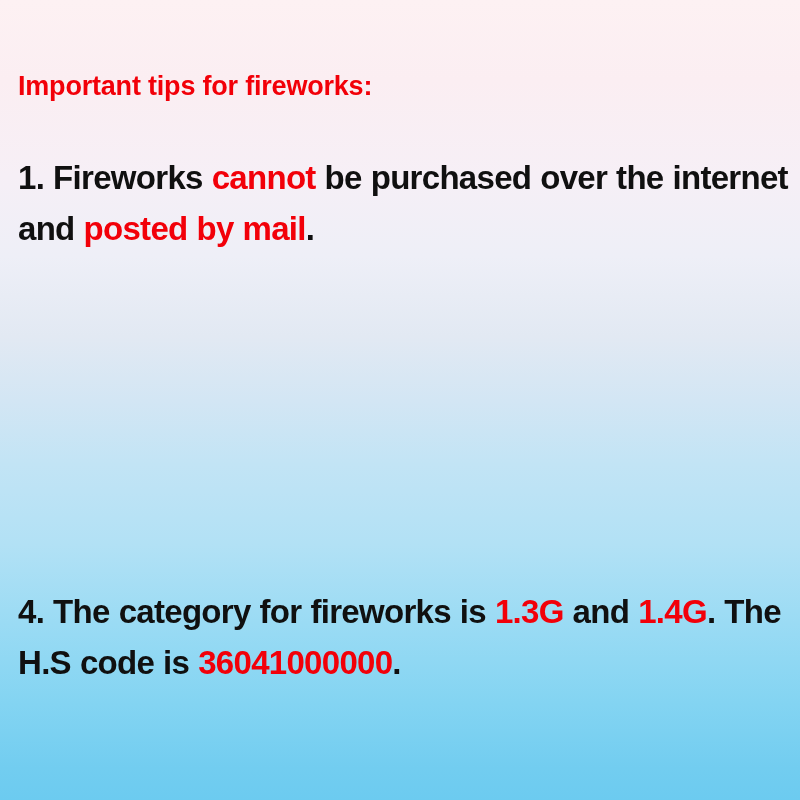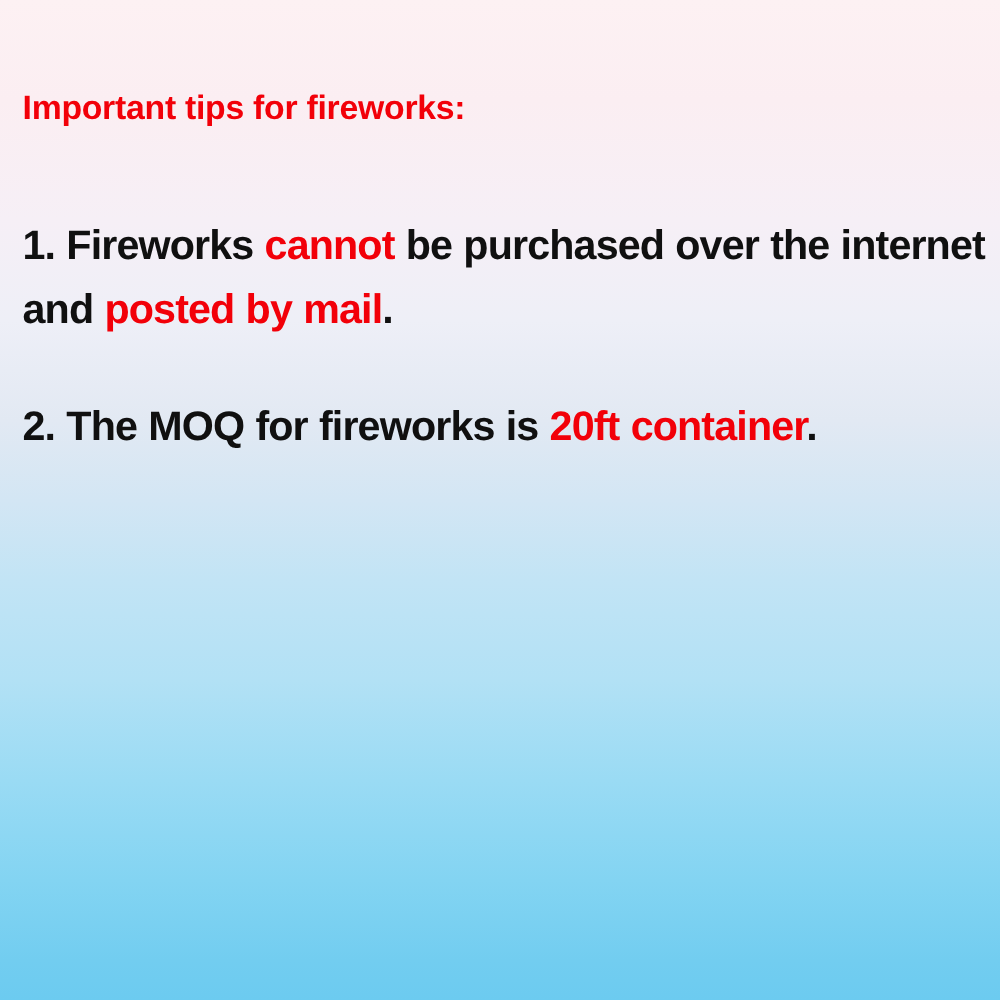--- a/index.html
+++ b/index.html
@@ -49,21 +49,20 @@
     white-space: nowrap;
   }
 
   .tip-item {
     font-size: 33px;
     font-weight: bold;
     color: #101010;
     line-height: 51px;
     letter-spacing: -0.7px;
     word-spacing: 0.5px;
-    margin-top: 18px;
   }
 
   .hl {
     color: #f20009;
   }
 
   .blk {
     color: #101010;
   }
 
@@ -81,20 +80,20 @@
 
   <div class="content-block" id="heading-row">
     <div class="heading-text">Important tips for fireworks:</div>
   </div>
 
   <div class="content-block tip-item" id="tip-1">
     <span>1.</span>
     <span class="blk">Fireworks </span><span class="hl">cannot</span><span class="blk"> be purchased over the internet and </span><span class="hl">posted by mail</span><span class="blk">.</span>
   </div>
 
-  <div class="content-block tip-item" id="tip-2">
-    <span>2.</span>
-    <span class="blk">The MOQ for fireworks is </span><span class="hl">20ft container</span><span class="blk">.</span>
-  </div>
 
 
+  <div class="content-block tip-item" id="tip-4">
+    <span>4.</span>
+    <span class="blk">The category for fireworks is </span><span class="hl">1.3G</span><span class="blk"> and </span><span class="hl">1.4G</span><span class="blk">. The H.S code is </span><span class="hl">36041000000</span><span class="blk">.</span>
+  </div>
 
 </div>
 
 </body></html>

